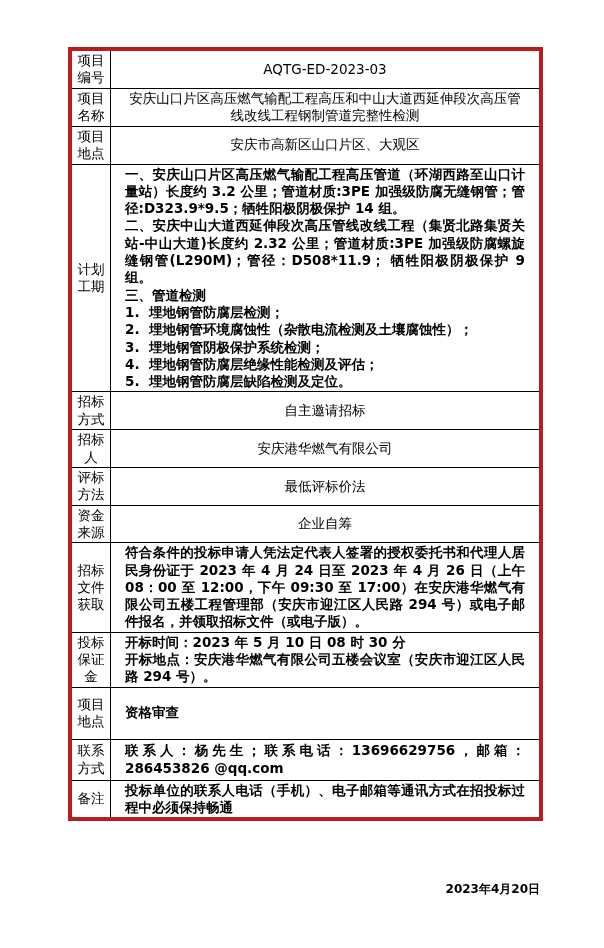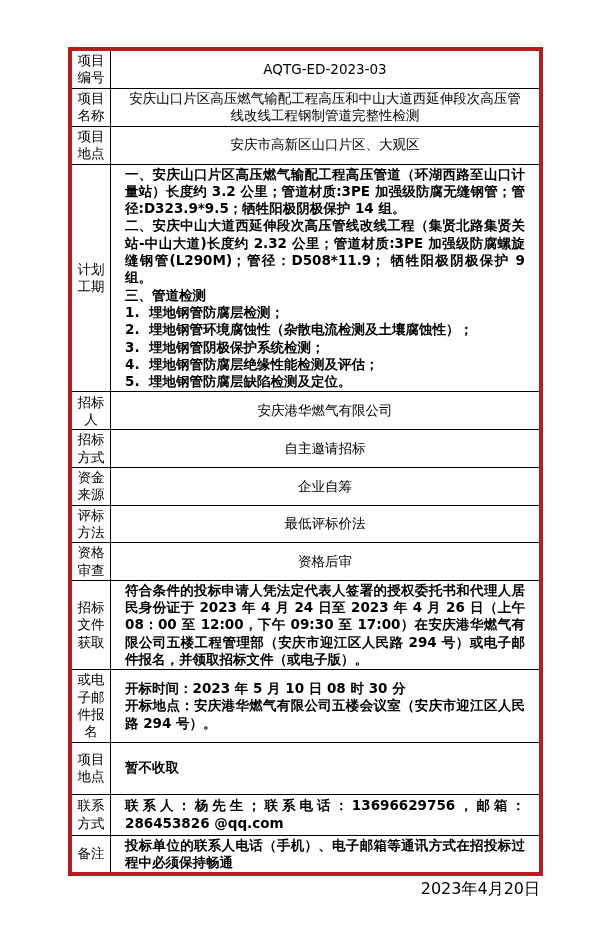--- a/index.html
+++ b/index.html
@@ -52,23 +52,24 @@
   td.value-left {
     text-align: left;
     white-space: pre-wrap;
     text-align: justify;
     font-weight: bold;
   }
   .footer-date {
     position: absolute;
     top: 880px;
     right: 64px;
-    font-size: 16px;
+    font-size: 12px;
     line-height: 18px;
     text-align: right;
+    font-weight: bold;
   }
 </style>
 </head>
 <body>
 
 <div class="doc-page">
 
   <table class="notice-table">
     <tbody>
         <tr style="height:37px">
@@ -87,52 +88,48 @@
       <td class="label-cell">计划工期</td>
       <td class="value-cell value-left">一、安庆山口片区高压燃气输配工程高压管道（环湖西路至山口计量站）长度约 3.2 公里；管道材质:3PE 加强级防腐无缝钢管；管径:D323.9*9.5；牺牲阳极阴极保护 14 组。
 二、安庆中山大道西延伸段次高压管线改线工程（集贤北路集贤关站-中山大道)长度约 2.32 公里；管道材质:3PE 加强级防腐螺旋缝钢管(L290M)；管径：D508*11.9； 牺牲阳极阴极保护 9 组。
 三、管道检测
 1.  埋地钢管防腐层检测；
 2.  埋地钢管环境腐蚀性（杂散电流检测及土壤腐蚀性）；
 3.  埋地钢管阴极保护系统检测；
 4.  埋地钢管防腐层绝缘性能检测及评估；
 5.  埋地钢管防腐层缺陷检测及定位。</td>
     </tr>
-    <tr style="height:38px">
-      <td class="label-cell">招标人</td>
-      <td class="value-cell value-center">安庆港华燃气有限公司</td>
-    </tr>
     <tr style="height:35px">
       <td class="label-cell">招标方式</td>
       <td class="value-cell value-center">自主邀请招标</td>
     </tr>
-    <tr style="height:34px">
-      <td class="label-cell">资金来源</td>
-      <td class="value-cell value-center">企业自筹</td>
+    <tr style="height:38px">
+      <td class="label-cell">招标人</td>
+      <td class="value-cell value-center">安庆港华燃气有限公司</td>
     </tr>
     <tr style="height:36px">
       <td class="label-cell">评标方法</td>
       <td class="value-cell value-center">最低评标价法</td>
     </tr>
     <tr style="height:34px">
-      <td class="label-cell">资格审查</td>
-      <td class="value-cell value-center">资格后审</td>
+      <td class="label-cell">资金来源</td>
+      <td class="value-cell value-center">企业自筹</td>
     </tr>
     <tr style="height:70px">
       <td class="label-cell">招标文件获取</td>
       <td class="value-cell value-left">符合条件的投标申请人凭法定代表人签署的授权委托书和代理人居民身份证于 2023 年 4 月 24 日至 2023 年 4 月 26 日（上午 08：00 至 12:00，下午 09:30 至 17:00）在安庆港华燃气有限公司五楼工程管理部（安庆市迎江区人民路 294 号）或电子邮件报名，并领取招标文件（或电子版）。</td>
     </tr>
     <tr style="height:52px">
-      <td class="label-cell">或电子邮件报名</td>
+      <td class="label-cell">投标保证金</td>
       <td class="value-cell value-left">开标时间：2023 年 5 月 10 日 08 时 30 分
 开标地点：安庆港华燃气有限公司五楼会议室（安庆市迎江区人民路 294 号）。</td>
     </tr>
     <tr style="height:52px">
       <td class="label-cell">项目地点</td>
-      <td class="value-cell value-left">暂不收取</td>
+      <td class="value-cell value-left">资格审查</td>
     </tr>
     <tr style="height:41px">
       <td class="label-cell">联系方式</td>
       <td class="value-cell value-left">联系人：杨先生；联系电话：13696629756，邮箱：286453826 @qq.com</td>
     </tr>
     <tr style="height:39px">
       <td class="label-cell">备注</td>
       <td class="value-cell value-left">投标单位的联系人电话（手机）、电子邮箱等通讯方式在招投标过程中必须保持畅通</td>
     </tr>
   </tbody>

